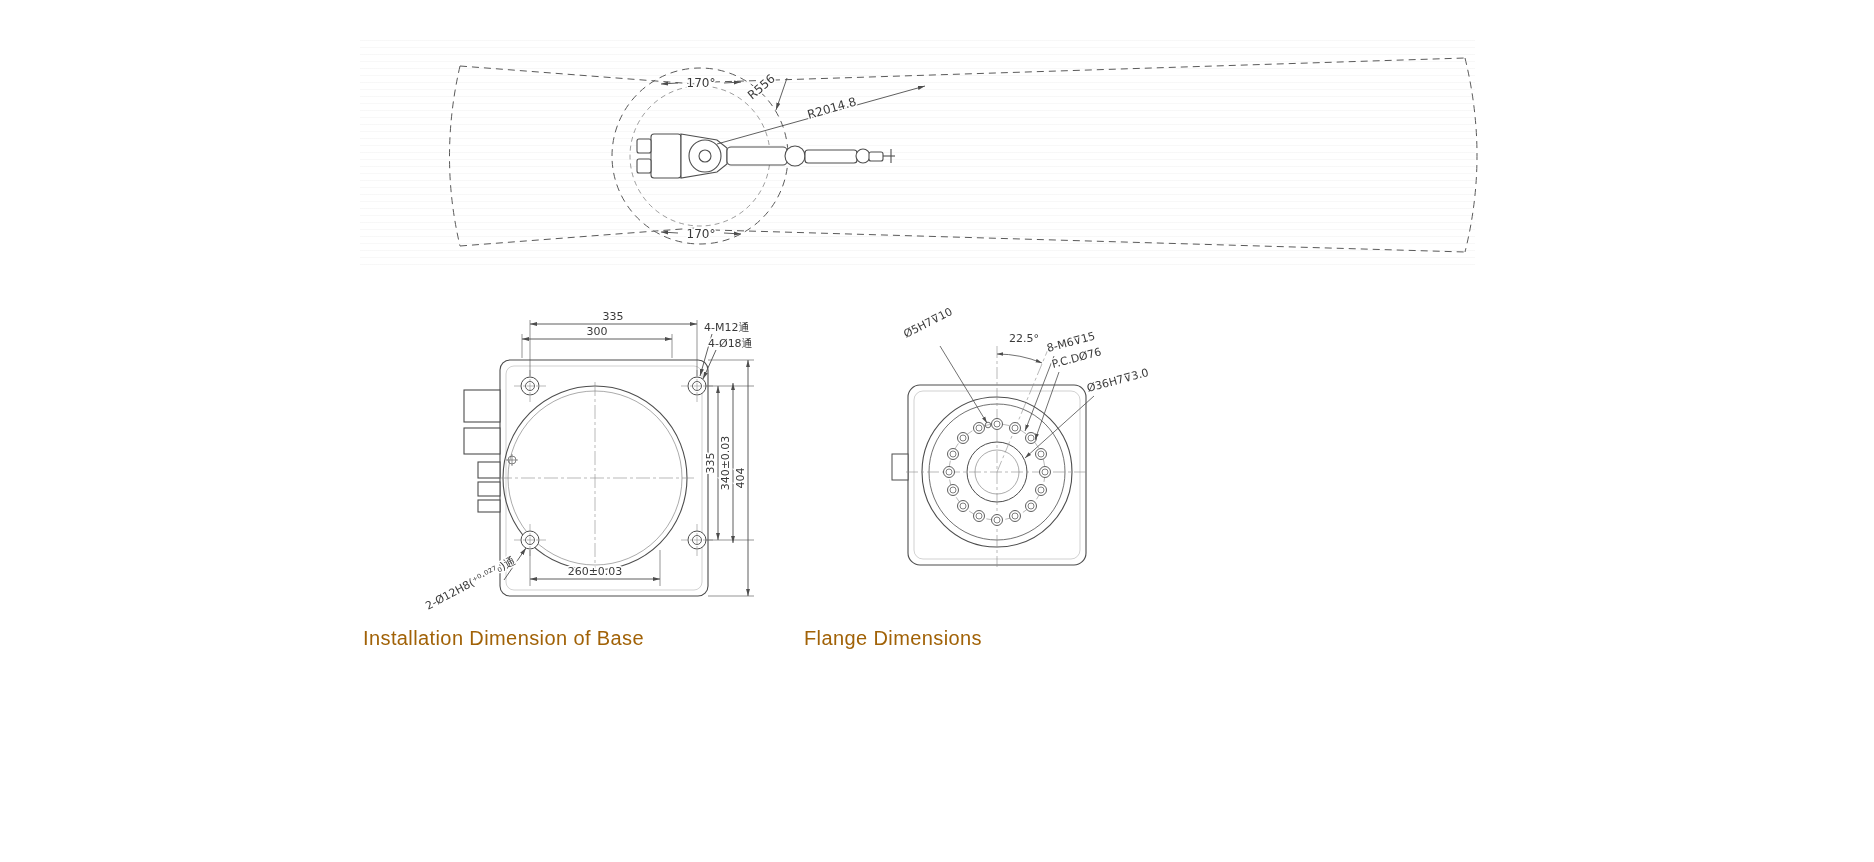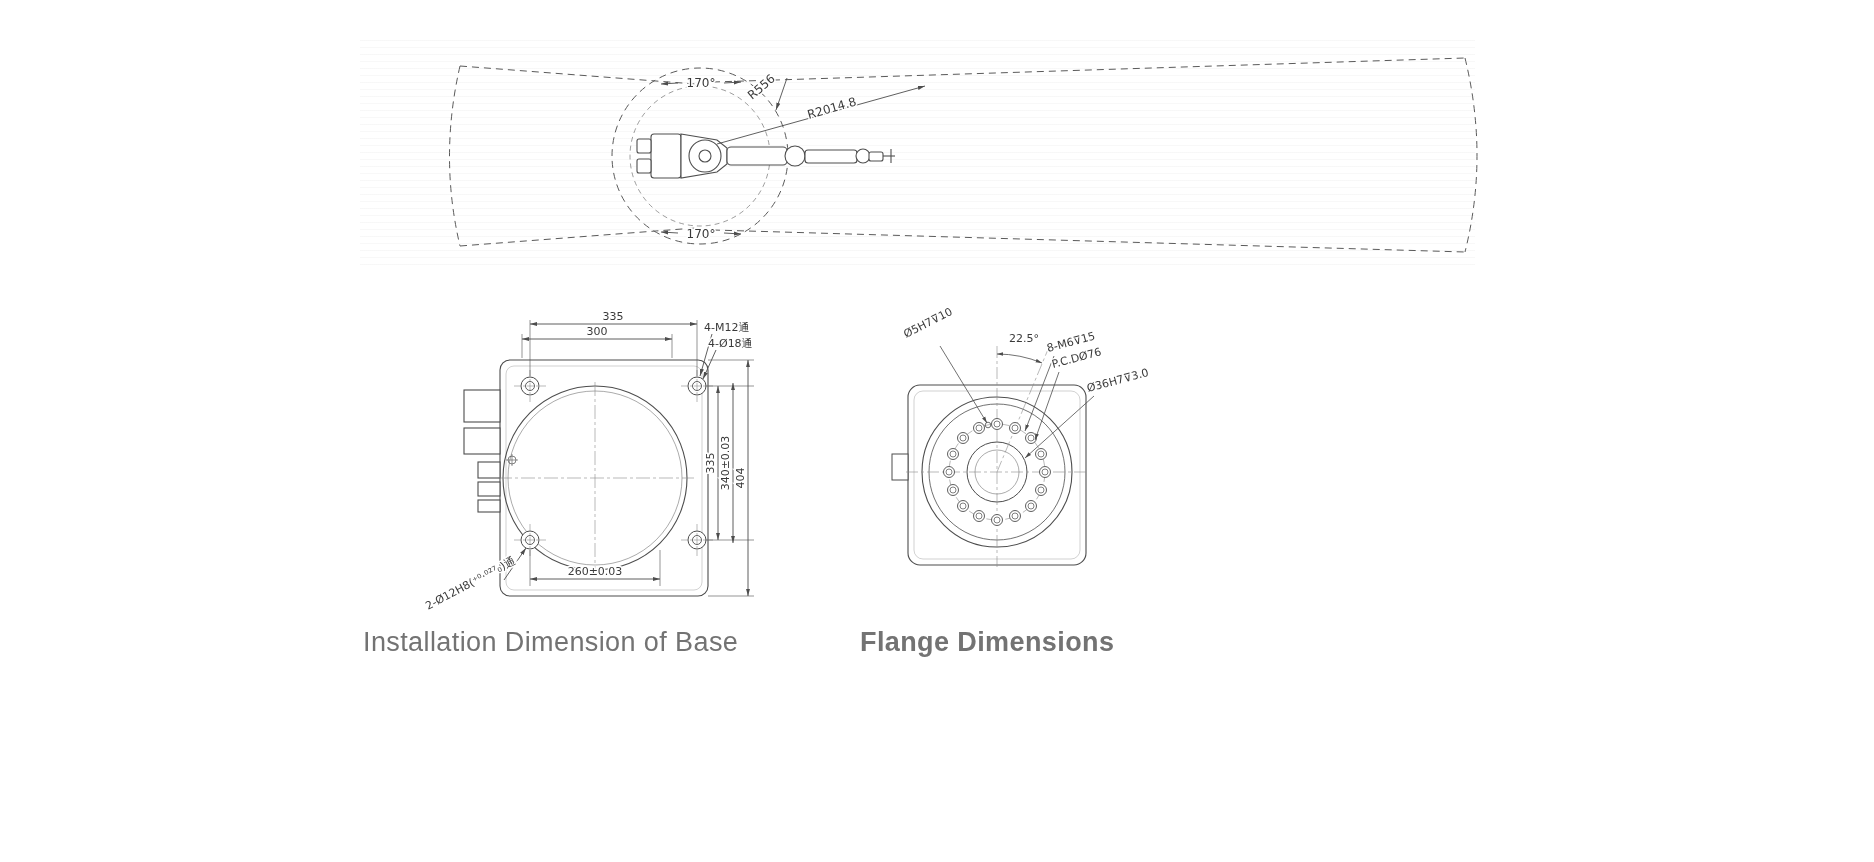--- a/index.html
+++ b/index.html
@@ -8,21 +8,21 @@
   .abs { position:absolute; }
   .scanlines {
     position:absolute; left:360px; top:40px; width:1115px; height:228px;
     background: repeating-linear-gradient(180deg, rgba(70,70,70,0.04) 0 1px, transparent 1px 7px);
   }
   svg { position:absolute; overflow:visible; }
   svg text { font-family:"DejaVu Sans", sans-serif; font-size:11px; fill:#3a3a3a; stroke:none; }
   svg text.big { font-size:12px; }
   .halo { paint-order:stroke; stroke:#ffffff; stroke-width:3px; }
   .caption {
-    position:absolute; font-size:27px; color:#737373; letter-spacing:0.4px;
+    position:absolute; font-size:20px; color:#a16207; letter-spacing:0.4px;
     white-space:nowrap; font-family:"Liberation Sans", sans-serif;
   }
 </style>
 </head>
 <body>
 
 <div class="scanlines"></div>
 
 <svg class="abs" style="left:365px; top:36px;" width="1110" height="234" viewBox="0 0 1110 234">
   <defs>
@@ -203,13 +203,13 @@
   </g>
 
   <text class="halo" x="28" y="50" text-anchor="start" transform="rotate(-27 28 50)">Ø5H7⊽10</text>
   <text class="halo" x="146" y="54" text-anchor="middle">22.5°</text>
   <text class="halo" x="170" y="64" text-anchor="start" transform="rotate(-15 170 64)">8-M6⊽15</text>
   <text class="halo" x="175" y="80" text-anchor="start" transform="rotate(-15 175 80)">P.C.DØ76</text>
   <text class="halo" x="210" y="104" text-anchor="start" transform="rotate(-15 210 104)">Ø36H7⊽3.0</text>
 </svg>
 
 <div class="caption" style="left:363px; top:627px;">Installation Dimension of Base</div>
-<div class="caption" style="left:860px; top:627px;font-weight:bold;">Flange Dimensions</div>
+<div class="caption" style="left:804px; top:627px;">Flange Dimensions</div>
 
 </body></html>

